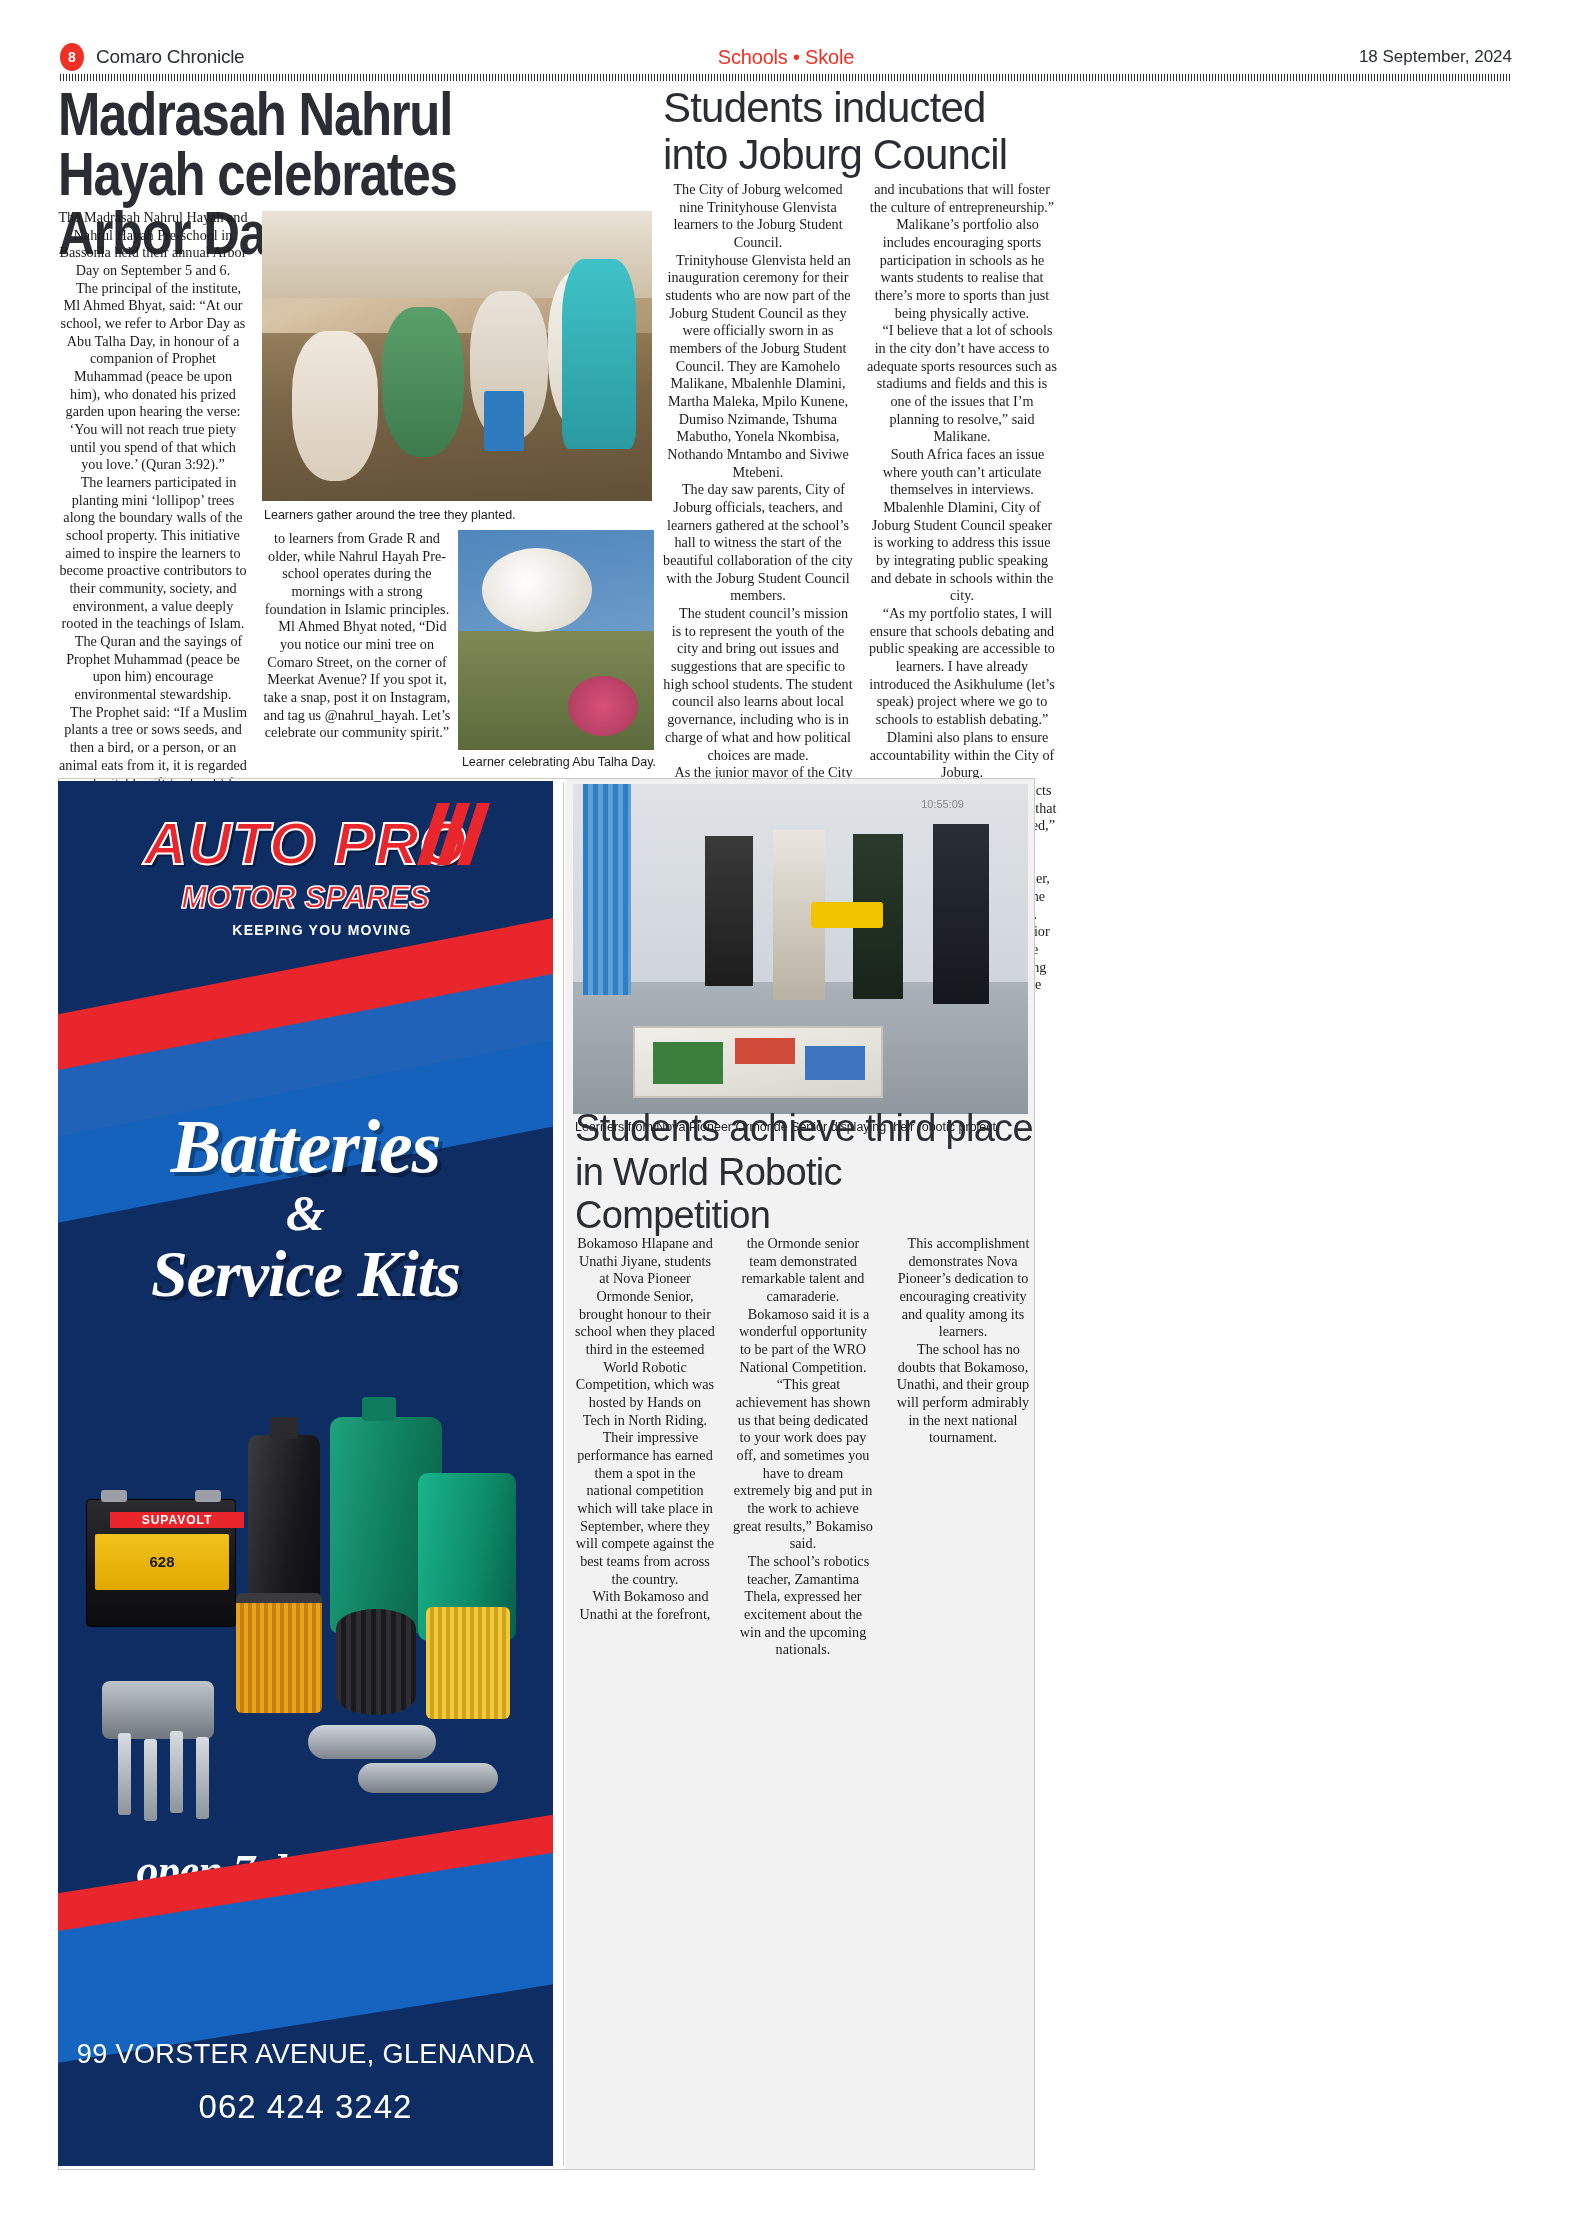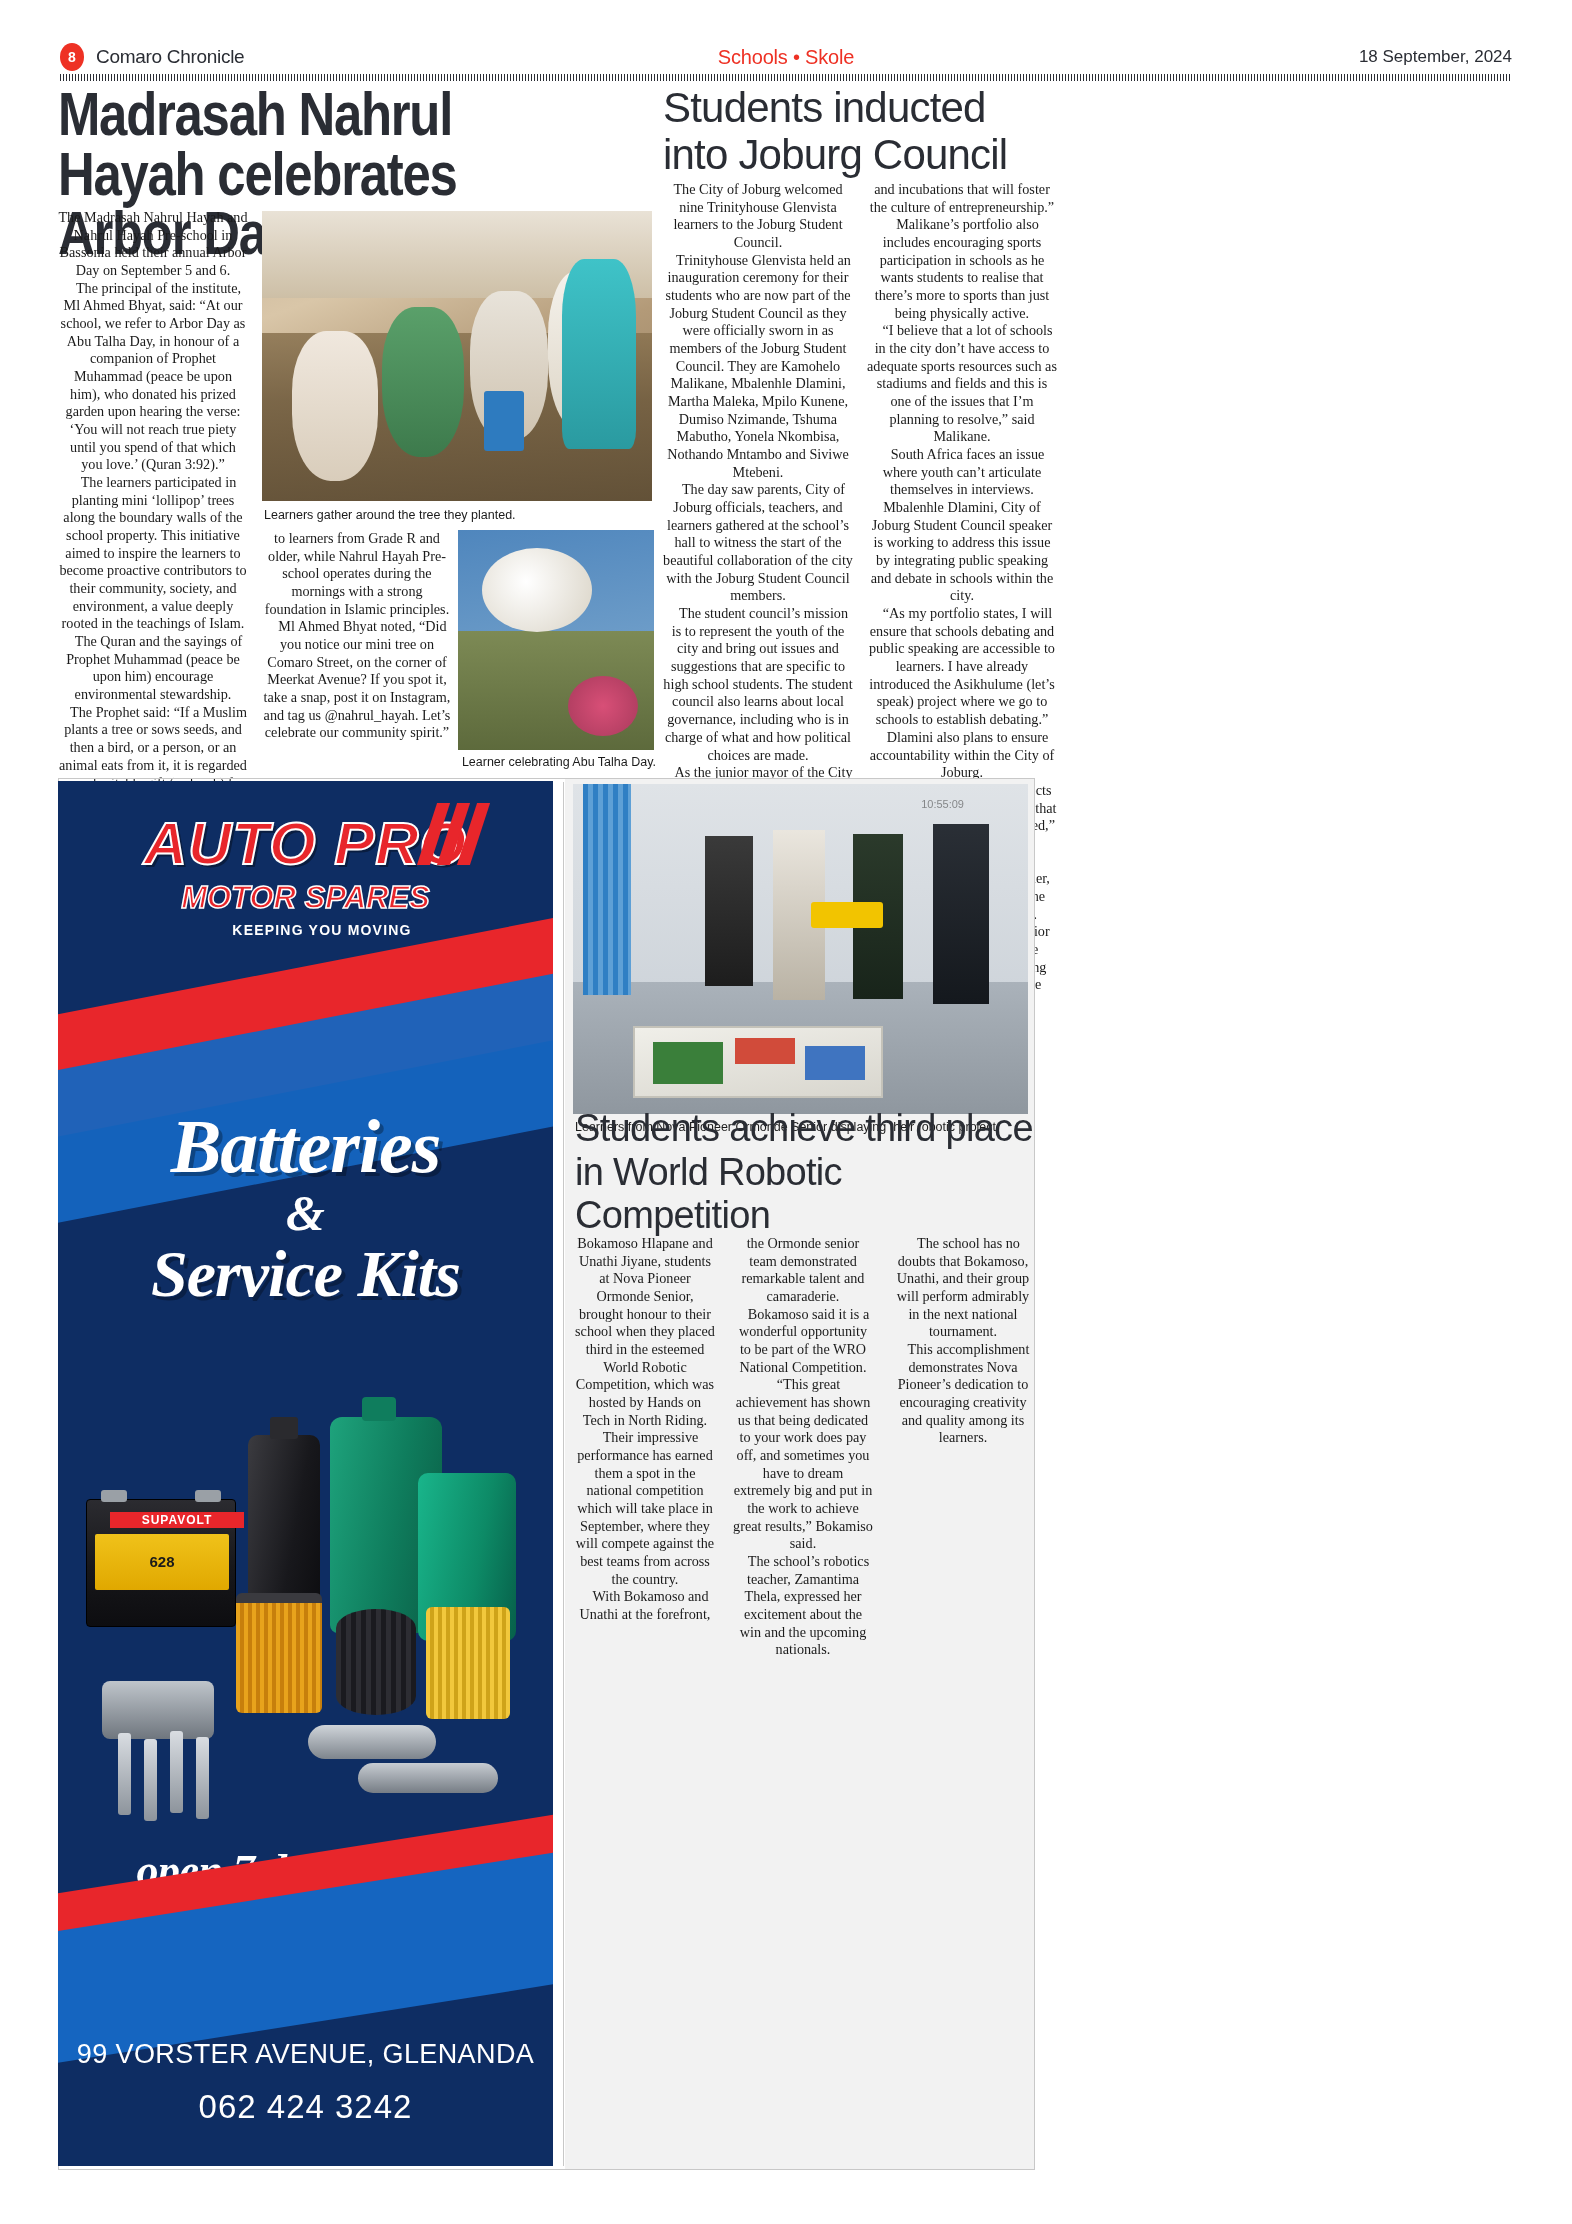--- a/index.html
+++ b/index.html
@@ -410,17 +410,17 @@
       <p>Their impressive performance has earned them a spot in the national competition which will take place in September, where they will compete against the best teams from across the country.</p>
       <p>With Bokamoso and Unathi at the forefront,</p>
     </div>
   <div class="col" id="a3-c2">
       <p class="first">the Ormonde senior team demonstrated remarkable talent and camaraderie.</p>
       <p>Bokamoso said it is a wonderful opportunity to be part of the WRO National Competition.</p>
       <p>“This great achievement has shown us that being dedicated to your work does pay off, and sometimes you have to dream extremely big and put in the work to achieve great results,” Bokamiso said.</p>
       <p>The school’s robotics teacher, Zamantima Thela, expressed her excitement about the win and the upcoming nationals.</p>
     </div>
   <div class="col" id="a3-c3">
+      <p>This accomplishment demonstrates Nova Pioneer’s dedication to encouraging creativity and quality among its learners.</p>
       <p>The school has no doubts that Bokamoso, Unathi, and their group will perform admirably in the next national tournament.</p>
-      <p>This accomplishment demonstrates Nova Pioneer’s dedication to encouraging creativity and quality among its learners.</p>
     </div>
 
 </div>
 
 </body></html>

